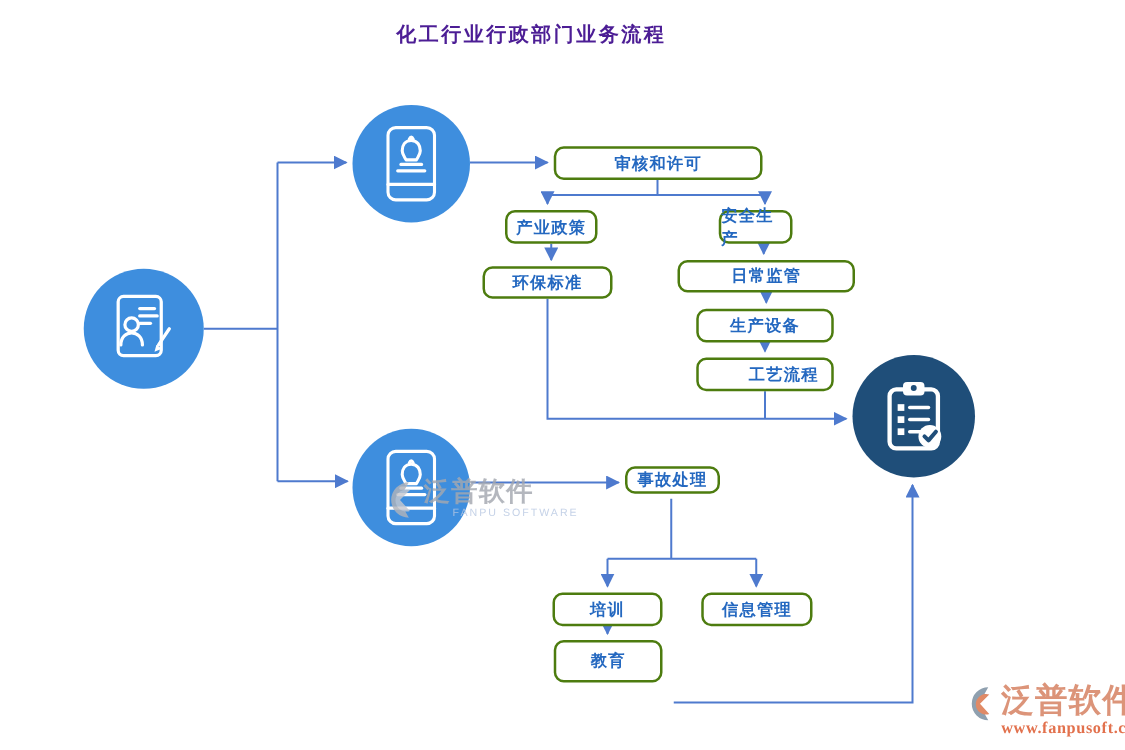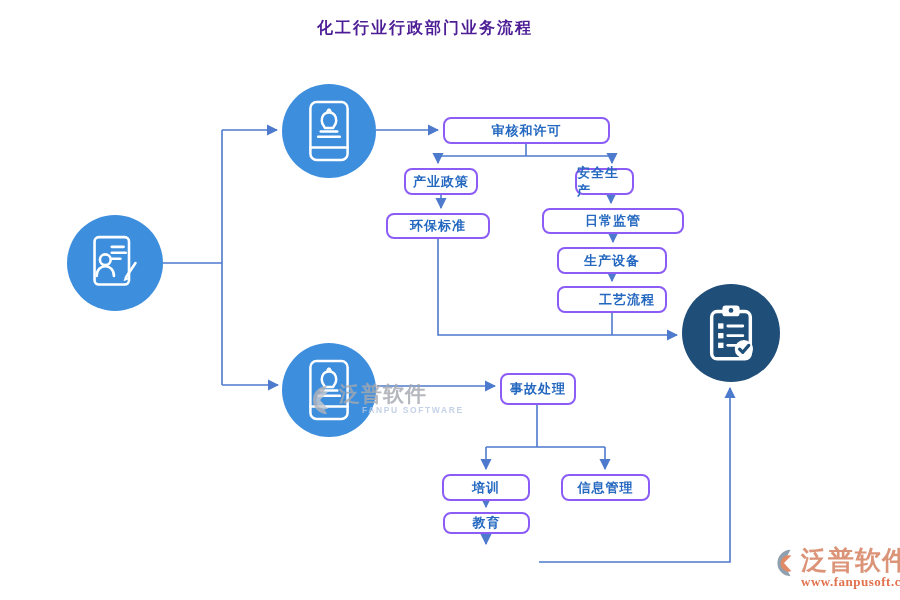--- a/index.html
+++ b/index.html
@@ -13,40 +13,40 @@
 
   .circle { position:absolute; border-radius:50%; display:flex; align-items:center;
             justify-content:center; z-index:1; }
   .c-light { background:#3e8ede; }
   .c-dark  { background:#1f4e79; }
   .c-left   { left:67px;  top:215px; width:96px; height:96px; }
   .c-top    { left:282px; top:84px;  width:94px; height:94px; }
   .c-bottom { left:282px; top:343px; width:94px; height:94px; }
   .c-right  { left:682px; top:284px; width:98px; height:98px; }
 
-  .box { position:absolute; border:2px solid #8b5cf6; border-radius:8px; background:#ffffff;
+  .box { position:absolute; border:2px solid #4d7c0f; border-radius:8px; background:#ffffff;
          color:#2468c0; font-weight:bold; font-size:13px; letter-spacing:1px;
          display:flex; align-items:center; justify-content:center; box-sizing:border-box; z-index:1; }
   .n0  { left:443px; top:117px; width:167px; height:27px; }
   .n1  { left:404px; top:168px; width:74px;  height:27px; }
   .n2  { left:575px; top:168px; width:59px;  height:27px; }
   .n3  { left:386px; top:213px; width:104px; height:26px; }
   .n4  { left:542px; top:208px; width:142px; height:26px; }
   .n5  { left:557px; top:247px; width:110px; height:27px; }
   .n6  { left:557px; top:286px; width:110px; height:27px;padding-left:30px; }
-  .n7  { left:500px; top:373px; width:76px;  height:32px; }
+  .n7  { left:500px; top:373px; width:76px;  height:22px; }
   .n8  { left:442px; top:474px; width:88px;  height:27px; }
   .n9  { left:561px; top:474px; width:89px;  height:27px; }
-  .n10 { left:443px; top:512px; width:87px;  height:22px; }
+  .n10 { left:443px; top:512px; width:87px;  height:34px; }
   .n11 { left:432px; top:549px; width:107px; height:27px; }
 
   .wm-center { position:absolute; left:305px; top:383px; display:flex; align-items:flex-start;
                gap:4px; z-index:2; opacity:0.82; }
   .wm-center .wm-name { font-size:21px; font-weight:bold; color:#a4a8b0; line-height:22px; letter-spacing:1px; }
-  .wm-center .wm-sub  { font-size:8.5px; color:#b8c8e2; letter-spacing:1.6px; font-weight:bold;padding-left:23px; }
+  .wm-center .wm-sub  { font-size:8.5px; color:#b8c8e2; letter-spacing:1.6px; font-weight:normal;padding-left:23px; }
 
   .wm-br { position:absolute; left:770px; top:547px; display:flex; align-items:flex-start;
            gap:3px; z-index:2; }
   .wm-br .wm-name { font-size:26px; font-weight:bold; color:#dc9479; line-height:26px; letter-spacing:1px; }
   .wm-br .wm-url  { font-family:"Liberation Serif", serif; font-size:13px; font-weight:bold;
                     color:#e2714d; letter-spacing:0.5px; margin-top:1px; }
   .wm-col { display:flex; flex-direction:column; }
 </style>
 </head>
 <body>

